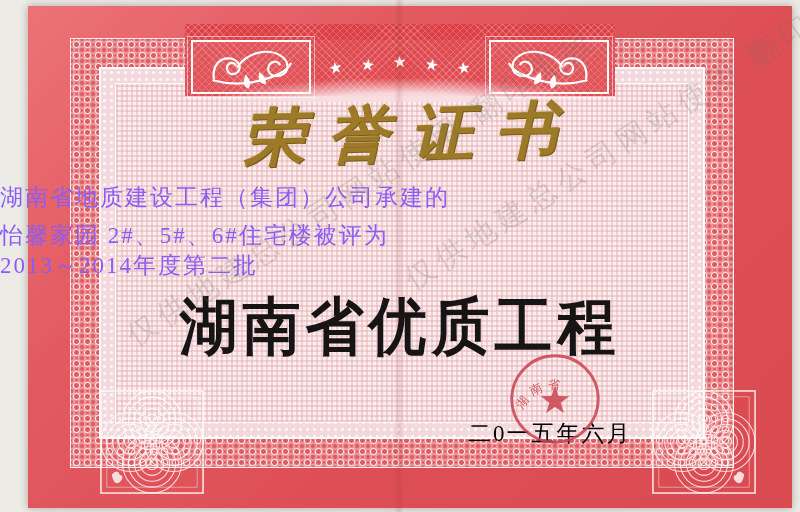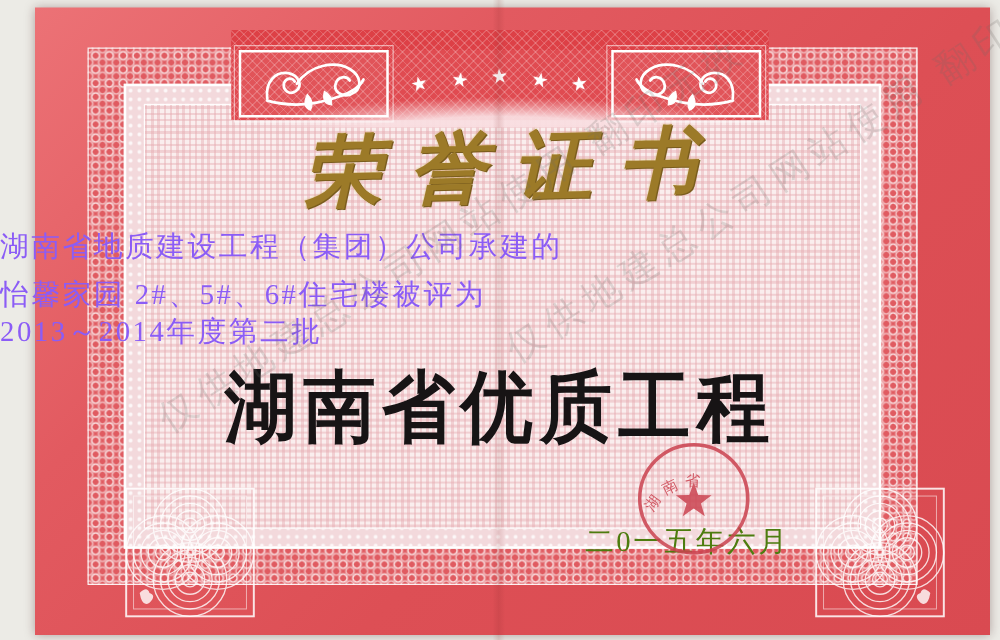--- a/index.html
+++ b/index.html
@@ -98,21 +98,21 @@
     font-size:23px;color:#8b5cf6;letter-spacing:2px;
   }
   .l1{top:182px;} .l2{top:220px;} .l3{top:250px;}
   .award{
     position:absolute;left:0;right:0;top:288px;text-align:center;
     font-size:58px;font-weight:700;color:#171415;letter-spacing:5px;
     transform:scaleY(1.08);
   }
   .date{
     position:absolute;left:468px;top:418px;z-index:8;
-    font-size:23px;color:#4d7c0f;letter-spacing:2px;
+    font-size:23px;color:#000000;letter-spacing:2px;
   }
   
   .seal{position:absolute;left:508px;top:352px;width:94px;height:94px;z-index:9;opacity:.85;}
   
   .wm{
     position:absolute;z-index:10;color:#6f6a66;opacity:.2;
     font-size:30px;letter-spacing:6px;white-space:nowrap;
     transform:rotate(-33deg);transform-origin:left center;pointer-events:none;
   }
   .wm1{left:130px;top:318px;}

